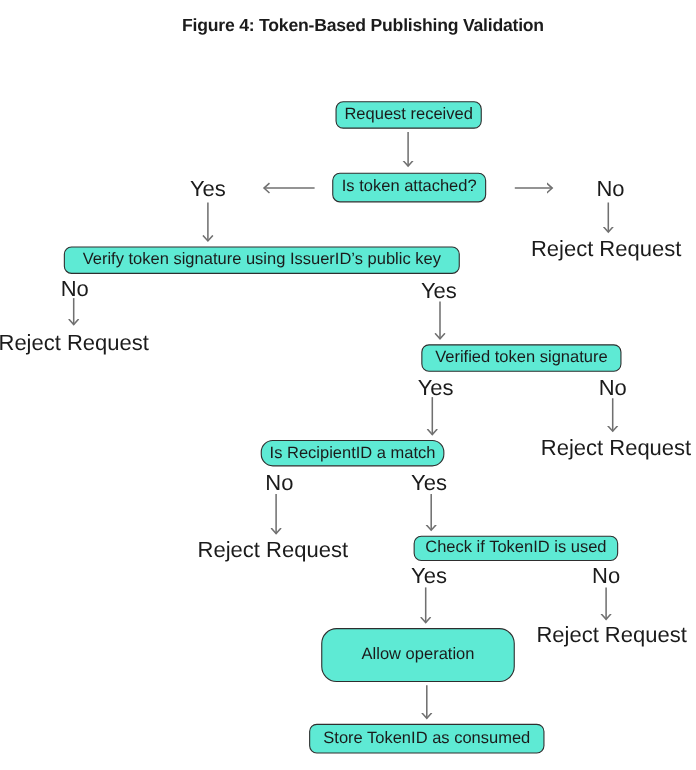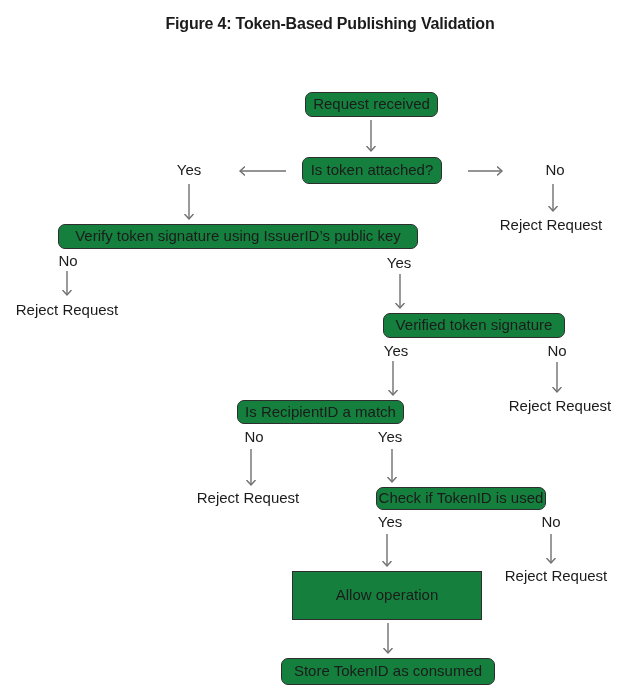--- a/index.html
+++ b/index.html
@@ -24,34 +24,34 @@
     font-size: 16px;
     font-weight: bold;
     letter-spacing: -0.2px;
     color: var(--text, #1b1b1b);
   }
   .node {
     position: absolute;
     box-sizing: border-box;
     border: 1.6px solid var(--box_border, #2e2e2e);
     border-radius: 7px;
-    background: #15803d;
+    background: #5eead4;
     display: flex;
     flex-direction: column;
     align-items: center;
     justify-content: center;
     font-size: 15px;
     line-height: 1.25;
     white-space: nowrap;
     text-align: left;
     color: var(--text, #1b1b1b);
   }
   .edge-label, .outcome {
     position: absolute;
-    font-size: 15px;
+    font-size: 20px;
     white-space: nowrap;
     transform: translateX(-50%);
     color: var(--text, #1b1b1b);
   }
   .arrows {
     position: absolute;
     left: 0; top: 0;
     width: 633px; height: 700px;
   }
   .arrows line { stroke: var(--arrow, #707070); stroke-width: 1.4; }
@@ -83,23 +83,23 @@
     <line x1="392" y1="449" x2="392" y2="482" marker-end="url(#head)"></line>
     <line x1="387" y1="534" x2="387" y2="566" marker-end="url(#head)"></line>
     <line x1="551" y1="534" x2="551" y2="563" marker-end="url(#head)"></line>
     <line x1="388" y1="623" x2="388" y2="653" marker-end="url(#head)"></line>
   </svg>
 
   <div class="node" style="left:305px; top:92px;  width:133px; height:25px;">Request received</div>
   <div class="node" style="left:302px; top:157px; width:140px; height:27px;">Is token attached?</div>
   <div class="node" style="left:383px; top:313px; width:182px; height:25px;">Verified token signature</div>
   <div class="node" style="left:58px;  top:224px; width:360px; height:25px;">Verify token signature using IssuerID’s public key</div>
-  <div class="node" style="left:237px; top:400px; width:167px; height:24px;">Is RecipientID a match</div>
-  <div class="node" style="left:376px; top:487px; width:170px; height:23px;">Check if TokenID is used</div>
-  <div class="node" style="left:292px; top:571px; width:190px; height:49px; border-radius:0;">
+  <div class="node" style="left:237px; top:400px; width:167px; height:24px;border-radius:11px;">Is RecipientID a match</div>
+  <div class="node" style="left:376px; top:487px; width:186px; height:23px;">Check if TokenID is used</div>
+  <div class="node" style="left:292px; top:571px; width:176px; height:49px; border-radius:14px;">
     <span>Allow operation</span>
   </div>
   <div class="node" style="left:281px; top:658px; width:214px; height:27px;">Store TokenID as consumed</div>
 
   <div class="edge-label" style="left:189px; top:161px;">Yes</div>
   <div class="edge-label" style="left:555px; top:161px;">No</div>
   <div class="edge-label" style="left:68px;  top:252px;">No</div>
   <div class="edge-label" style="left:399px; top:254px;">Yes</div>
   <div class="edge-label" style="left:396px; top:342px;">Yes</div>
   <div class="edge-label" style="left:557px; top:342px;">No</div>

